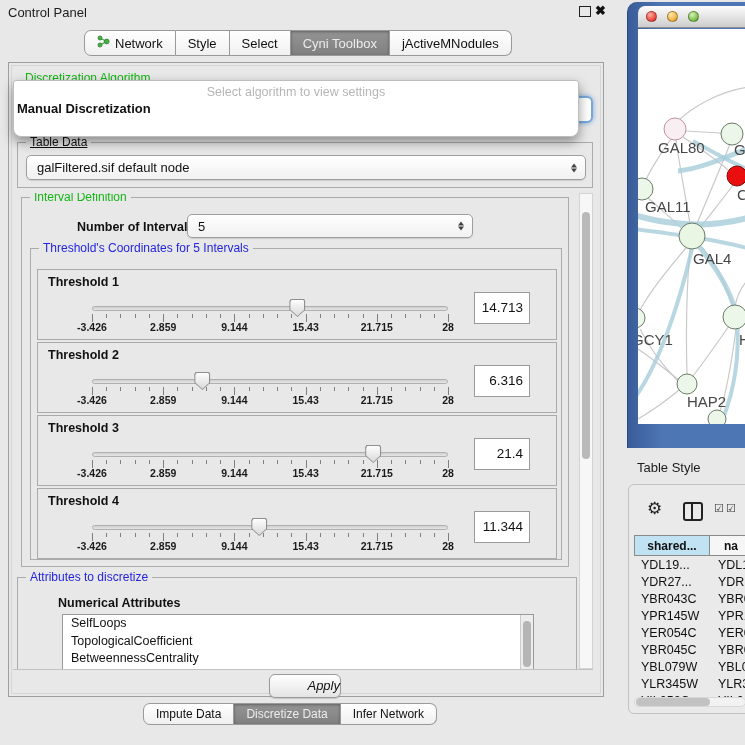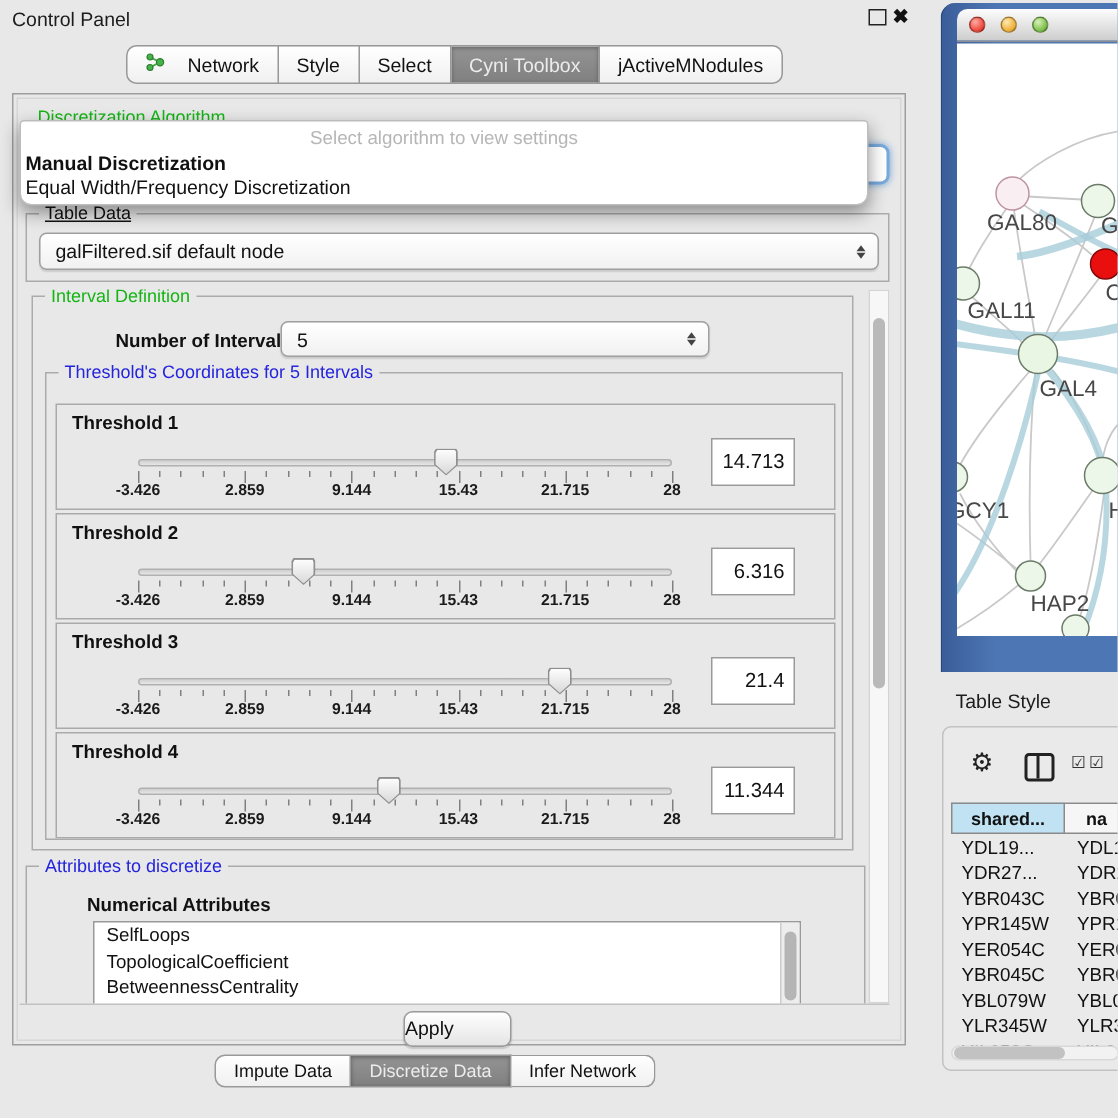--- a/index.html
+++ b/index.html
@@ -14,21 +14,21 @@
   #control-panel{position:absolute;left:0;top:0;width:612px;height:745px;background:#e8e8e8;}
   .titlebar{position:absolute;left:0;top:0;width:612px;height:24px;}
   .titlebar .title{position:absolute;left:8px;top:5px;font-size:13px;color:#1c1c1c;}
   .float-btn{position:absolute;left:579px;top:6px;width:10px;height:9px;border:1.6px solid #222;background:transparent;}
   .close-btn{position:absolute;left:595px;top:3px;font-size:13px;font-weight:900;color:#111;line-height:16px;}
   
   .segbar{position:absolute;display:flex;}
   #top-tabs{left:84px;top:30px;height:26px;}
   #bottom-tabs{left:143px;top:703px;height:22px;}
   .seg{
-    display:flex;align-items:center;justify-content:center;gap:15px;
+    display:flex;align-items:center;justify-content:center;gap:5px;
     background:linear-gradient(#ffffff,#f0f0f0);
     border:1px solid #999;border-left:none;
     font-size:13px;color:#111;padding:0 12px;box-sizing:border-box;
   }
   .seg:first-child{border-left:1px solid #999;border-radius:7px 0 0 7px;}
   .seg:last-child{border-radius:0 7px 7px 0;}
   .seg.active{background:linear-gradient(#949494,#808080);color:#ececec;box-shadow:inset 0 1px 3px rgba(0,0,0,.35);}
   #bottom-tabs .seg{font-size:12px;}
   
   #main-panel{position:absolute;left:8px;top:62px;width:596px;height:635px;border:1px solid #9e9e9e;background:#e8e8e8;box-sizing:border-box;}
@@ -73,21 +73,21 @@
     box-sizing:border-box;font-size:13.5px;text-align:right;line-height:30px;padding-right:6px;}
   
   #attr-heading{position:absolute;left:40px;top:18px;font-size:12.5px;font-weight:bold;}
   #attr-list{position:absolute;left:44px;top:36px;width:472px;height:110px;background:#fff;border:1px solid #999;box-sizing:border-box;overflow:hidden;}
   #attr-list .item{padding-left:8px;line-height:17.5px;font-size:12.5px;white-space:nowrap;}
   #attr-list .list-scroll{position:absolute;right:0;top:0;width:12px;height:108px;background:#ededed;border-left:1px solid #ccc;}
   #attr-list .list-thumb{position:absolute;left:2px;top:6px;width:8px;height:46px;background:#b5b5b5;border-radius:4px;}
   
   .apply-strip{position:absolute;left:4px;top:606px;width:580px;height:28px;border-top:1px solid #c2c2c2;}
   #apply-btn{position:absolute;left:256px;top:4px;width:70px;height:22px;border:1px solid #9a9a9a;border-radius:6px;
-    background:linear-gradient(#ffffff,#e4e4e4);font-size:13px;text-align:left;line-height:21px;box-shadow:0 1px 1px rgba(0,0,0,.15);}
+    background:linear-gradient(#ffffff,#e4e4e4);font-size:13px;text-align:right;line-height:21px;box-shadow:0 1px 1px rgba(0,0,0,.15);font-style:italic;}
   
   #net-window{position:absolute;left:627px;top:2px;width:121px;height:446px;
     background:linear-gradient(90deg,#3a5d99,#4d77b4 30%);border-radius:10px 0 0 0;border-left:1px solid #27497d;box-sizing:border-box;}
   #net-titlebar{position:absolute;left:10px;top:4px;width:111px;height:22px;border-radius:7px 0 0 0;
     background:linear-gradient(#fdfdfd,#cdcdcd);border-bottom:1px solid #8e8e8e;box-sizing:border-box;}
   .light{position:absolute;top:5px;width:11px;height:11px;border-radius:50%;border:0.5px solid rgba(0,0,0,.3);box-sizing:border-box;}
   .light.red{left:8px;background:radial-gradient(circle at 35% 30%,#ffada6,#ed4a3e 65%,#b92c22);}
   .light.yellow{left:29px;background:radial-gradient(circle at 35% 30%,#ffeab0,#efb13d 65%,#c78d1e);}
   .light.green{left:50px;background:radial-gradient(circle at 35% 30%,#d8f2bb,#7fc04c 65%,#549b2d);}
   #net-canvas{position:absolute;left:10px;top:27px;width:111px;height:395px;background:#fff;overflow:hidden;}
@@ -148,21 +148,20 @@
 
   <div id="main-panel">
     <div class="main-inner"></div>
 
     <div id="discret-label">Discretization Algorithm</div>
     <div id="hidden-combo"></div>
 
     <div id="algo-popup">
       <div class="hint">Select algorithm to view settings</div>
       <div class="item" style="top:20px;font-weight:bold;">Manual Discretization</div>
-      <div class="item" style="top:36px;">Equal Width/Frequency Discretization</div>
     </div>
 
     <div class="groupbox" style="left:8px;top:79px;width:576px;height:46px;">
       <span class="legend black">Table Data</span>
       <div class="combo" style="left:8px;top:12px;width:560px;height:25px;">
         <span>galFiltered.sif default node</span>
         <span class="stepper">
             <span class="up"></span>
             <span class="dn"></span>
           </span>

